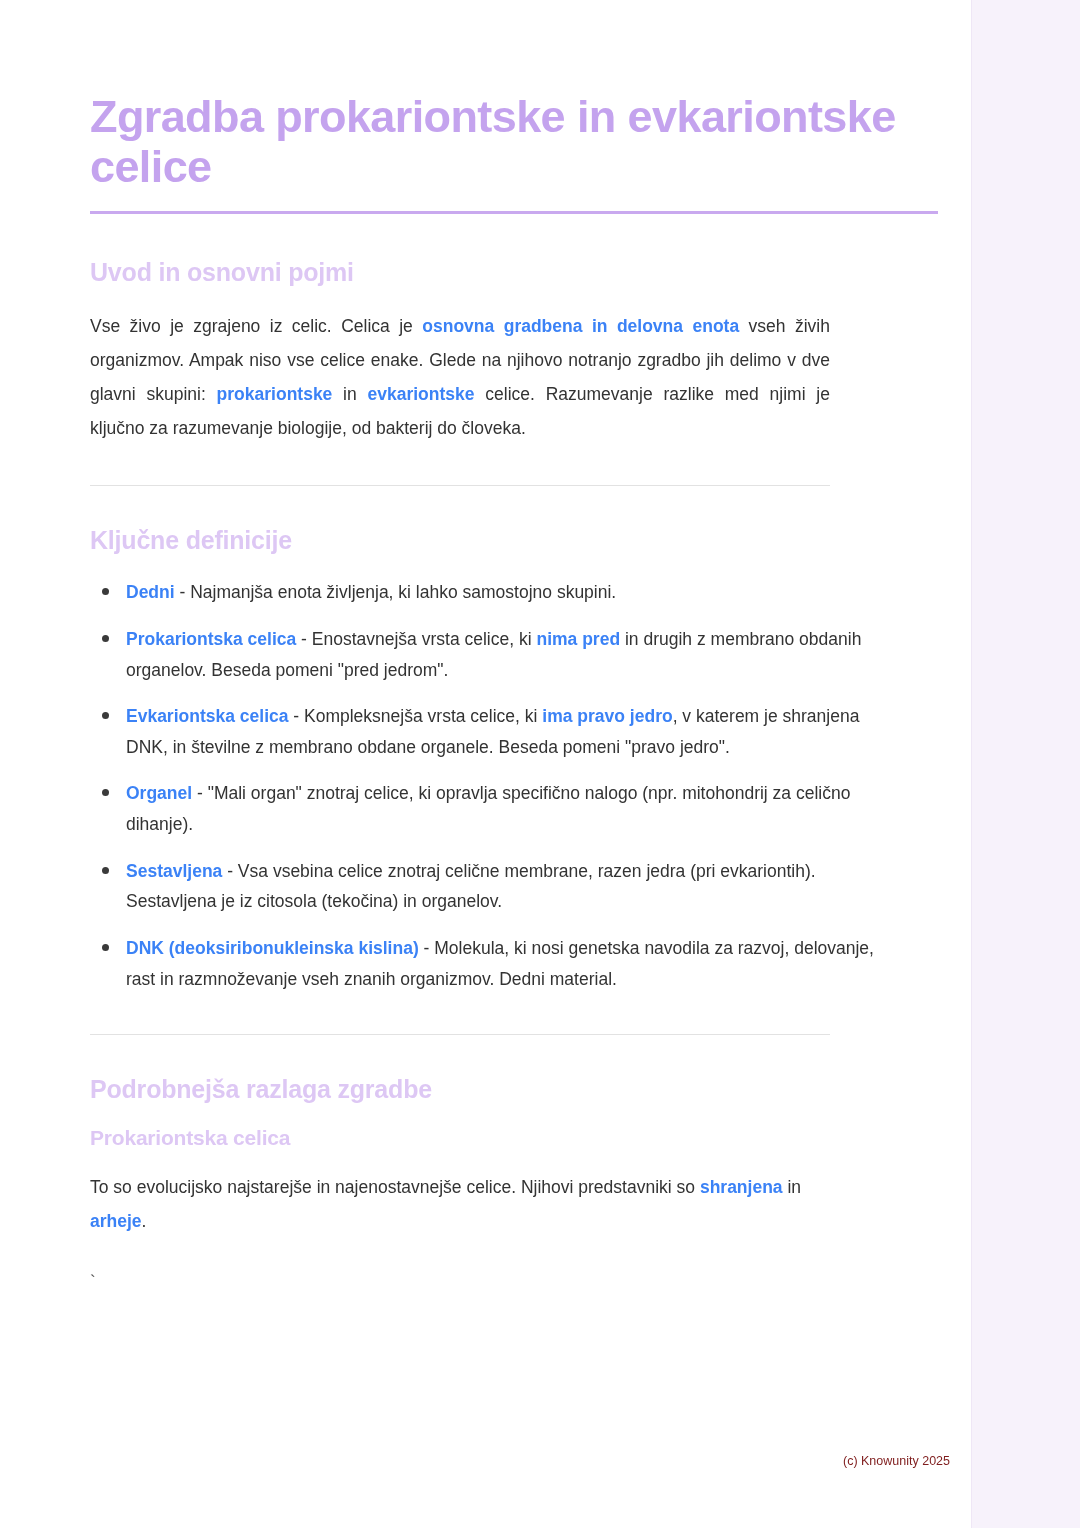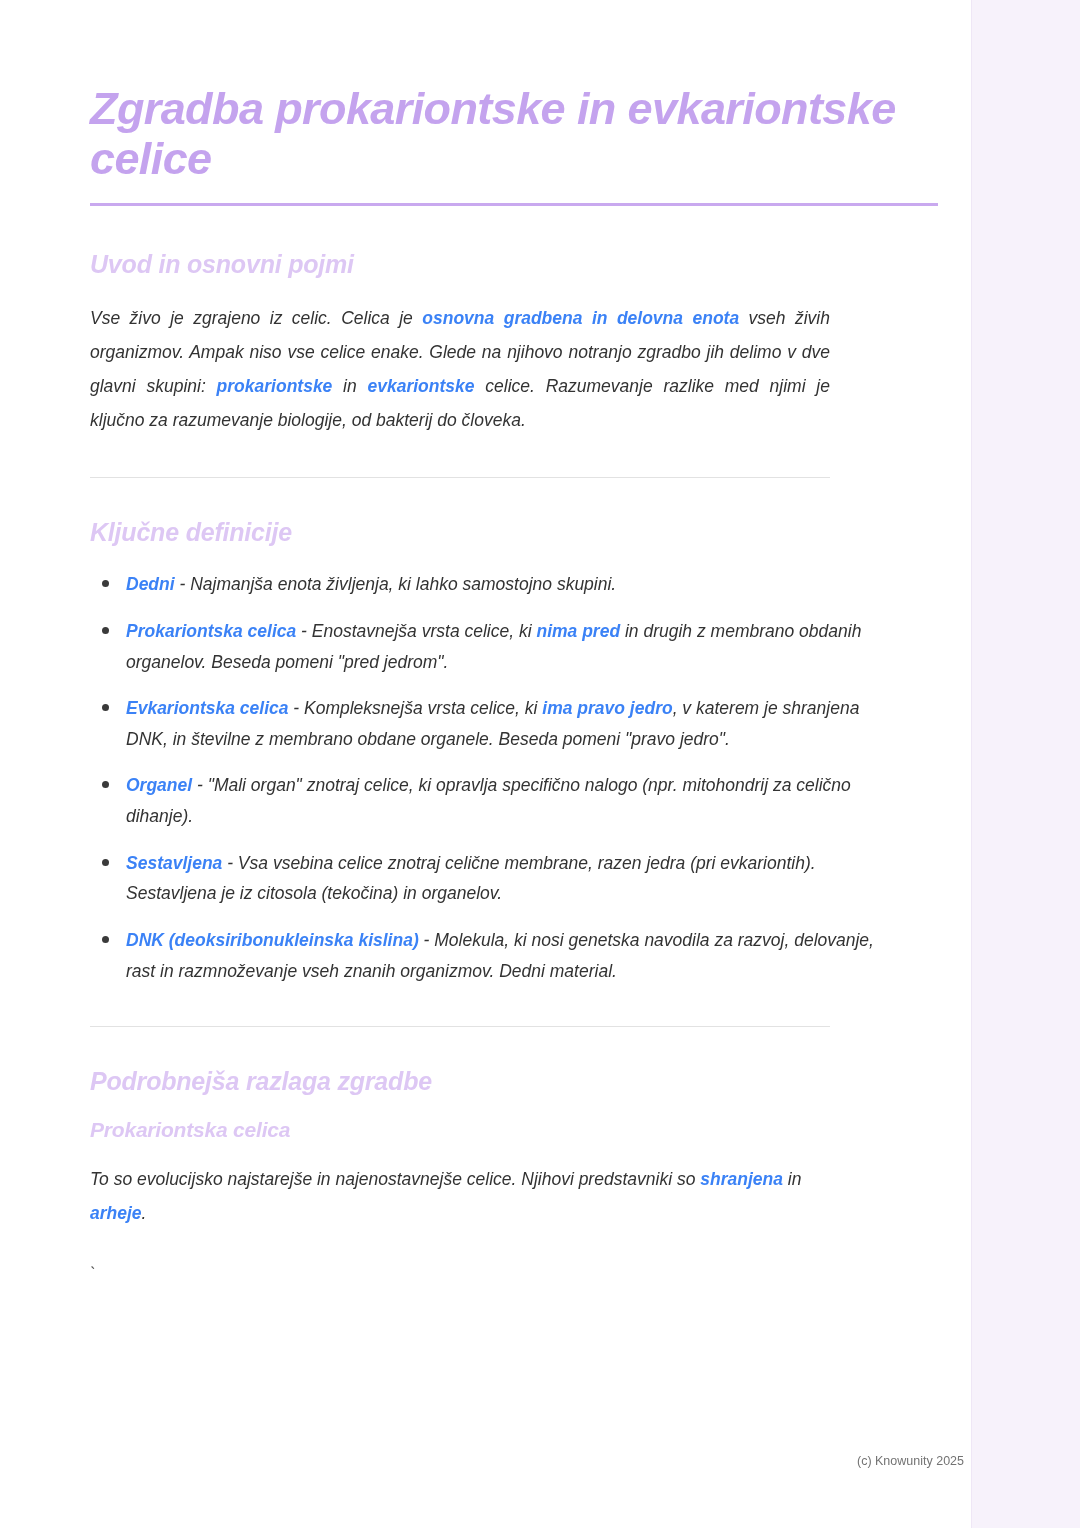--- a/index.html
+++ b/index.html
@@ -25,23 +25,22 @@
     top: 0;
     right: 0;
     width: 108px;
     height: 1528px;
     background: #f7f2fb;
     border-left: 1px solid #efe7f6;
   }
   .content {
     position: absolute;
     left: 90px;
-    top: 84px;
+    top: 92px;
     width: 848px;
-    font-style: italic;
   }
   h1.doc-title {
     font-size: 45px;
     line-height: 1.12;
     font-weight: bold;
     color: #c4a3ee;
     margin: 0 0 18px 0;
     letter-spacing: -0.6px;
   }
   .title-rule {
@@ -107,24 +106,24 @@
   }
   b, strong { font-weight: bold; color: #3b82f6; }
   .backtick {
     font-size: 17px;
     color: #555;
     margin-top: 34px;
     letter-spacing: 0;
   }
   .footer-credit {
     position: absolute;
-    right: 116px;
+    right: 130px;
     bottom: 60px;
     font-size: 12.5px;
-    color: #737373;
+    color: #7f1d1d;
   }
 </style>
 </head>
 <body>
 
 <div class="page">
   <div class="right-strip"></div>
 
   <div class="content">
 

